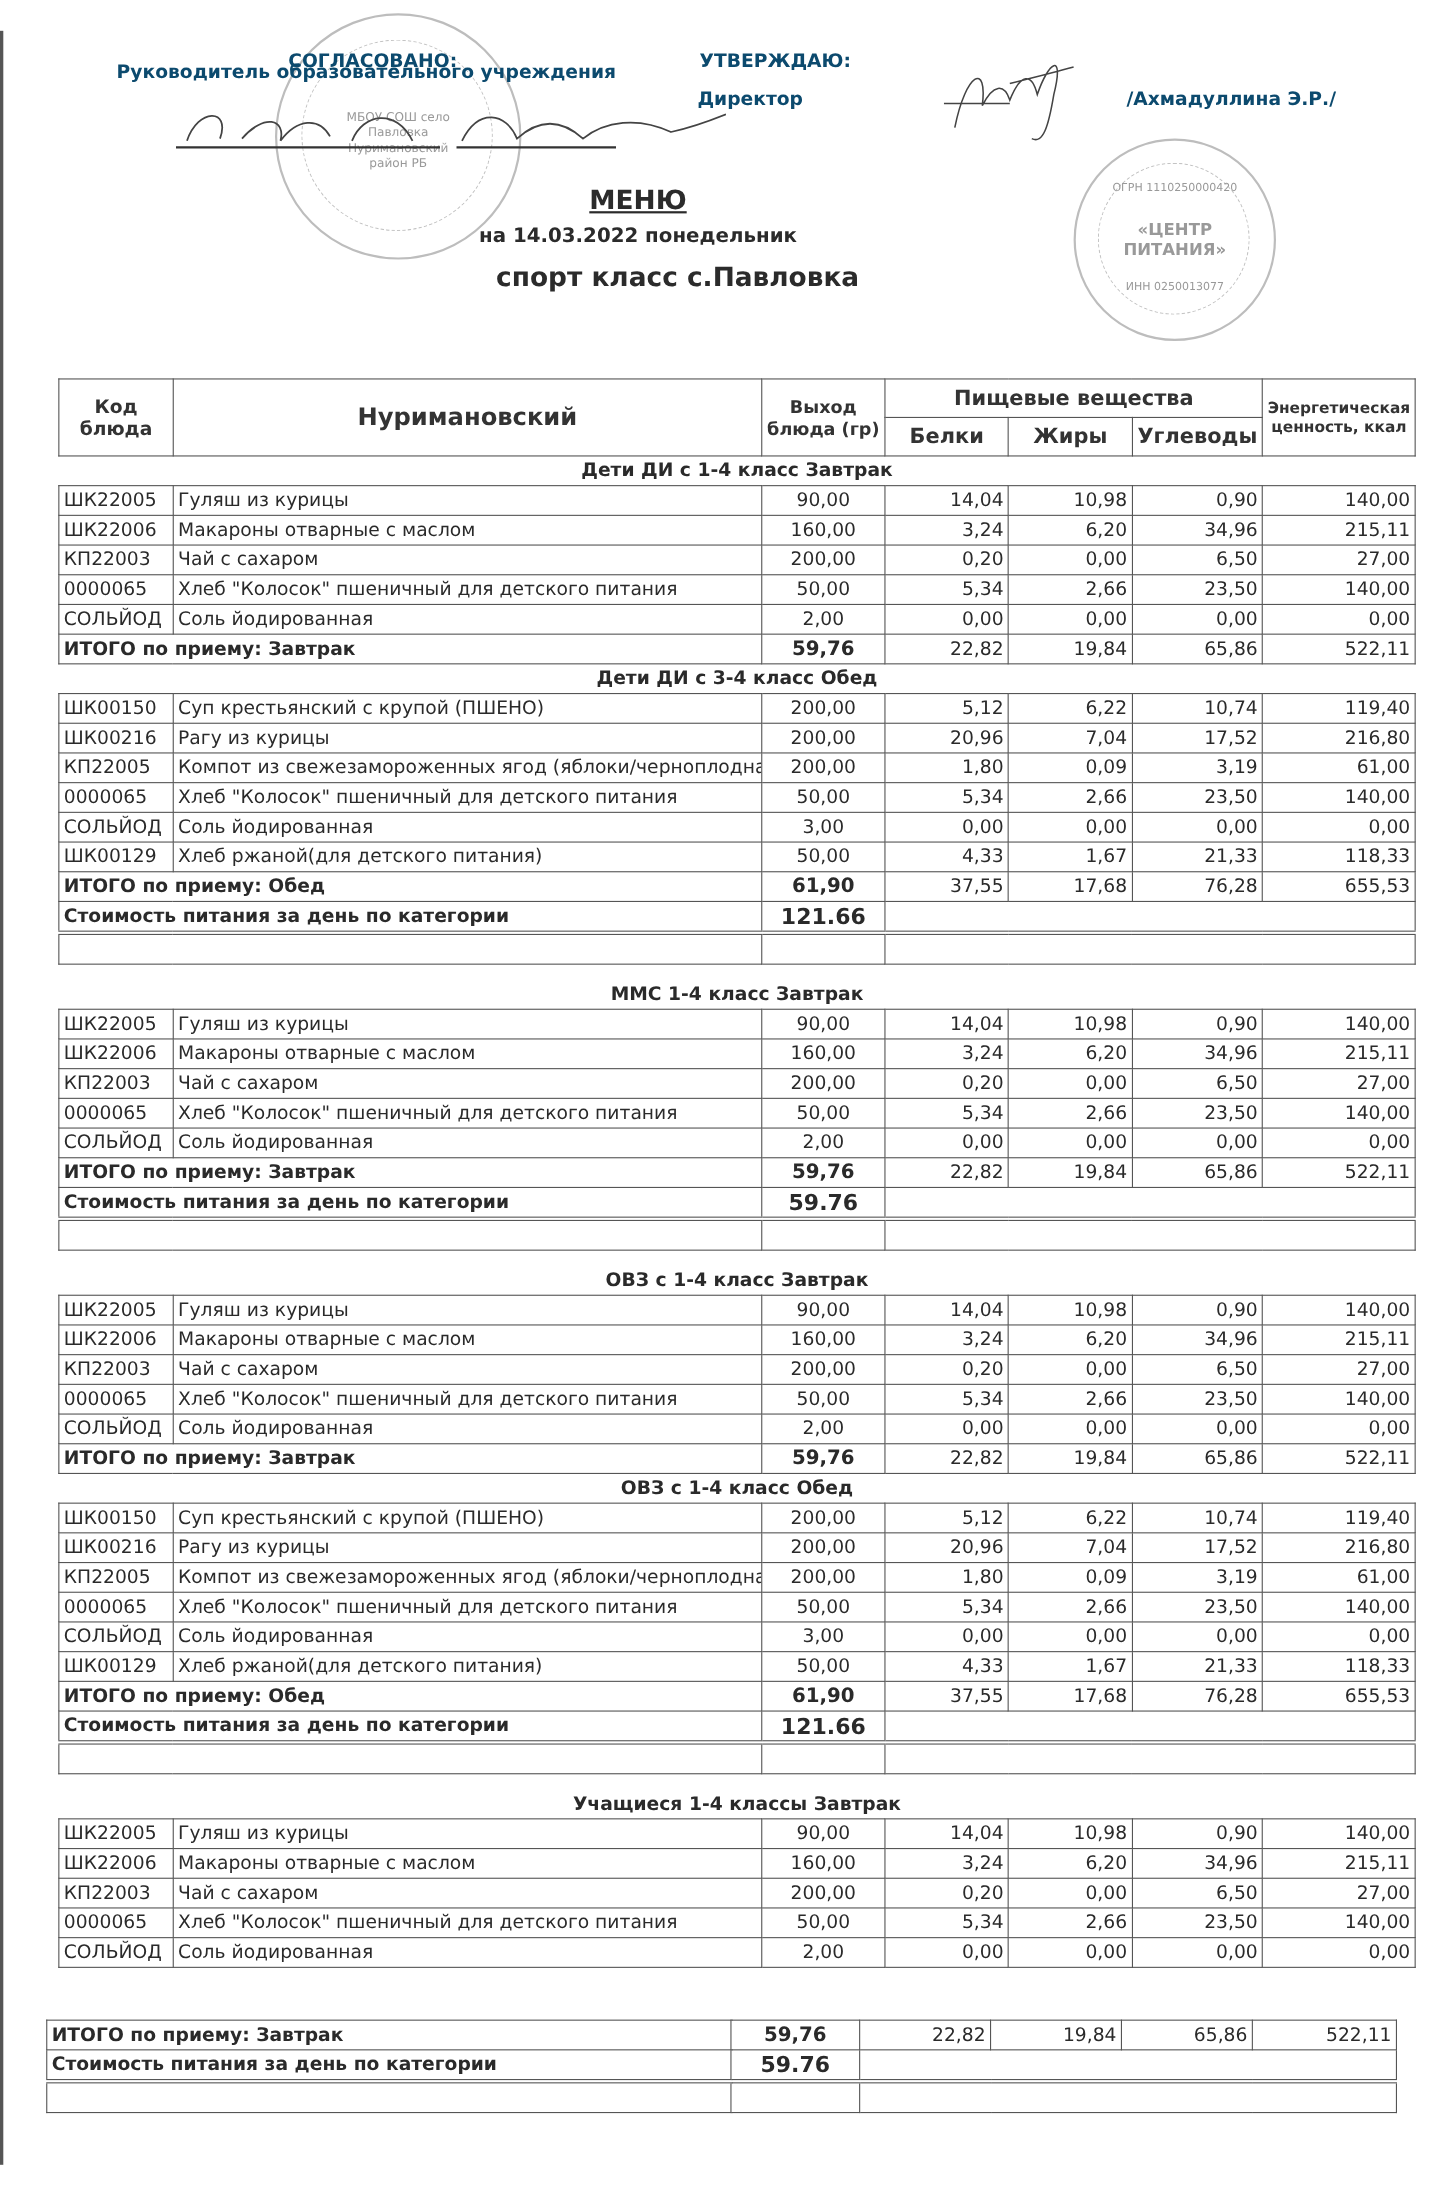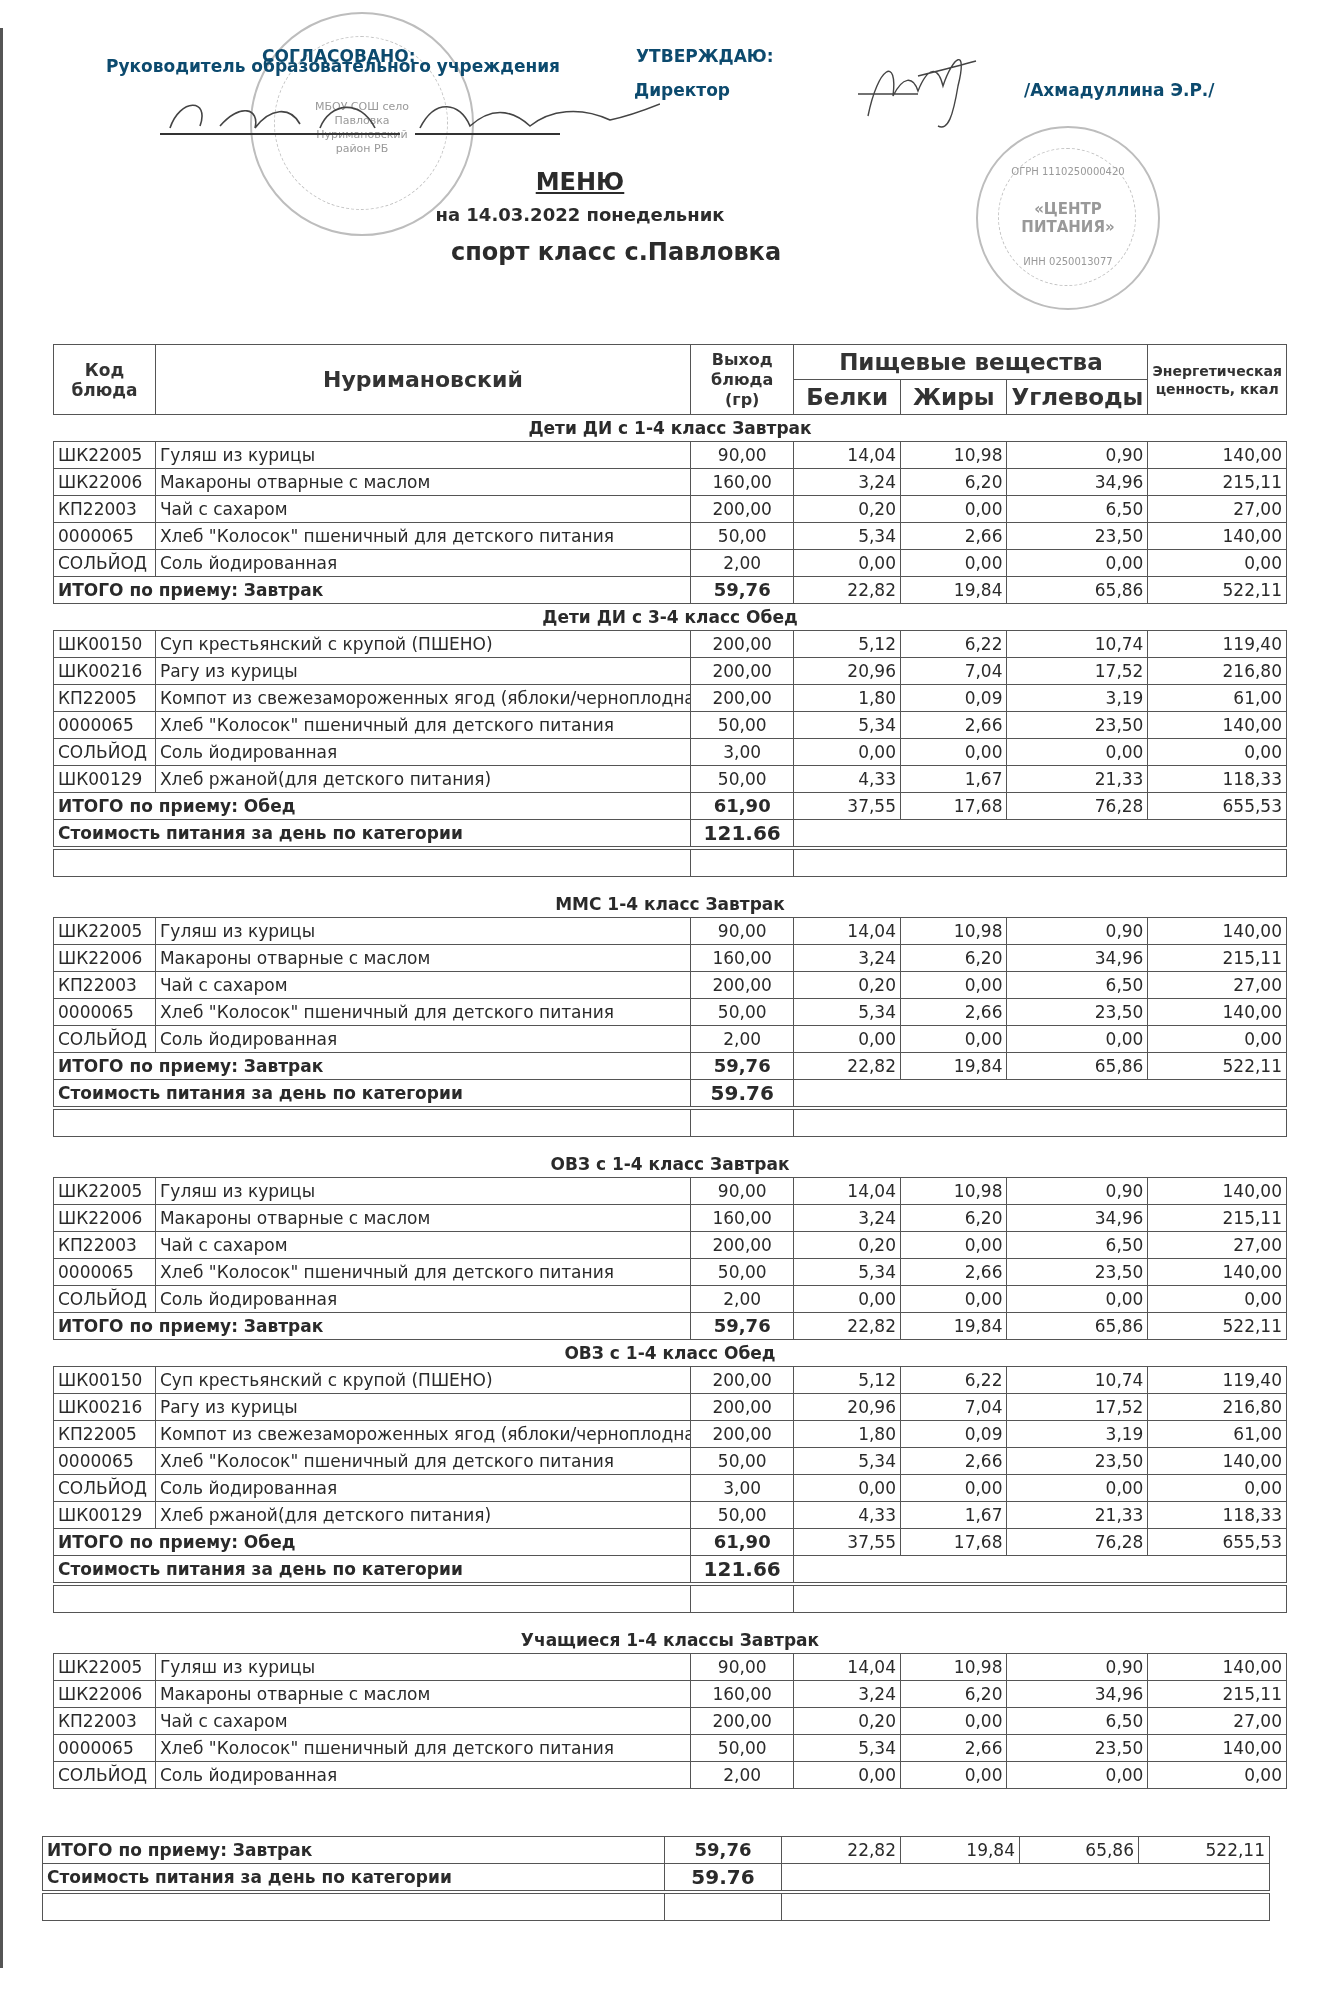--- a/index.html
+++ b/index.html
@@ -7,21 +7,21 @@
          font-family: "DejaVu Sans", sans-serif; color: #2a2a2a; }
   .left-bar { position: absolute; left: 0; top: 28px; width: 3px; height: 1940px; background: #555; }
   .hdr { position: absolute; font-weight: bold; font-size: 17px; color: #0c4a6e; white-space: nowrap; }
   .title { position: absolute; font-weight: bold; text-align: center; color: #2b2b2b; white-space: nowrap; }
   .stamp { position: absolute; border-radius: 50%; border: 2px solid #bdbdbd; color: #aaa; }
   .stamp .inner { position: absolute; border-radius: 50%; border: 1.5px dashed #c4c4c4; }
   .stamp-text { position: absolute; font-size: 13px; text-align: center; width: 100%; color: #999; font-weight: bold; }
   .sig { position: absolute; }
   table { border-collapse: collapse; position: absolute; font-size: 17px; }
   td, th { border: 1.5px solid #555; padding: 0 4px; height: 26px; line-height: 26px; white-space: nowrap; overflow: hidden; }
-  th { font-weight: bold; font-size: 23px; color: #333; }
+  th { font-weight: bold; font-size: 19px; color: #333; }
   .code { width: 96px; }
   .name { width: 526px; max-width: 526px; }
   .out  { width: 108px; text-align: center; }
   .num  { width: 110px; text-align: right; }
   .kcal { width: 122px; text-align: right; }
   .section-title td { border: none; text-align: center; font-weight: bold; font-size: 17px; height: 26px; }
   .total td { font-weight: normal; }
   .total td.lbl { font-weight: bold; }
   .total td.out { font-weight: bold; font-size: 18px; }
   .cost td.lbl { font-weight: bold; margin-left: 20px; }

